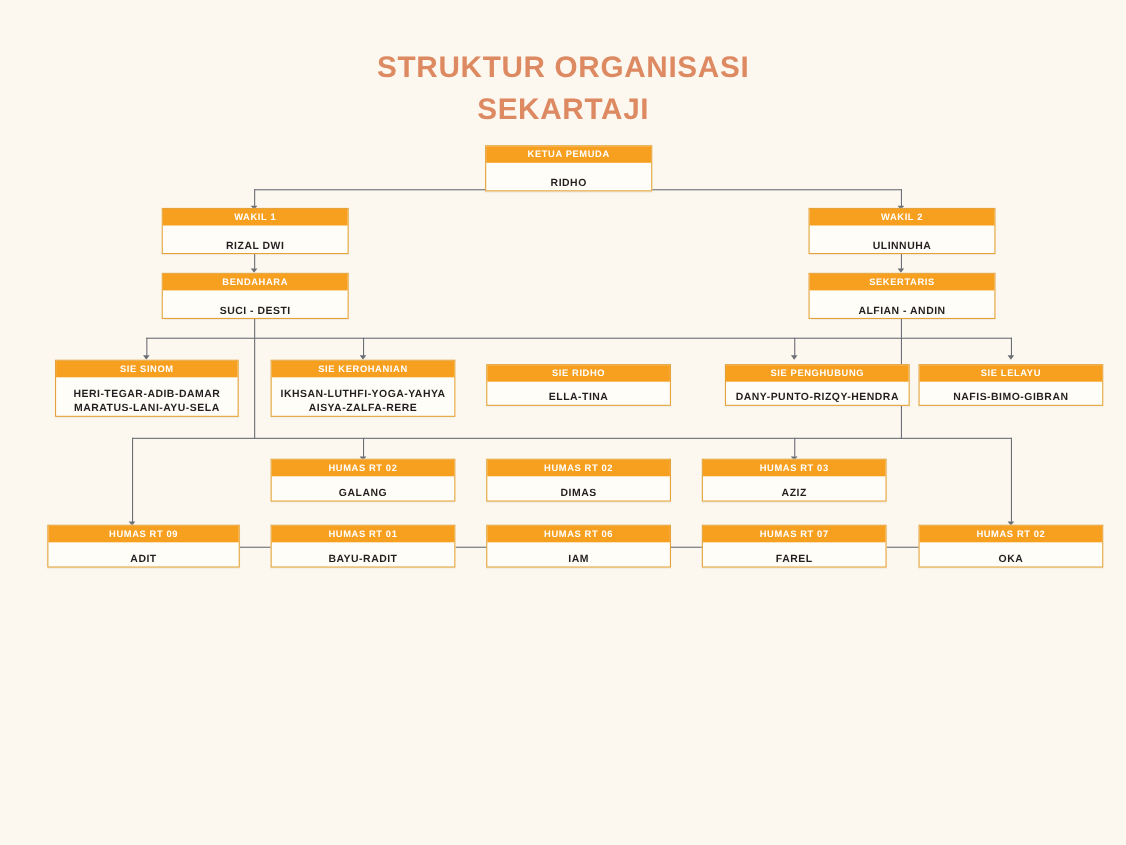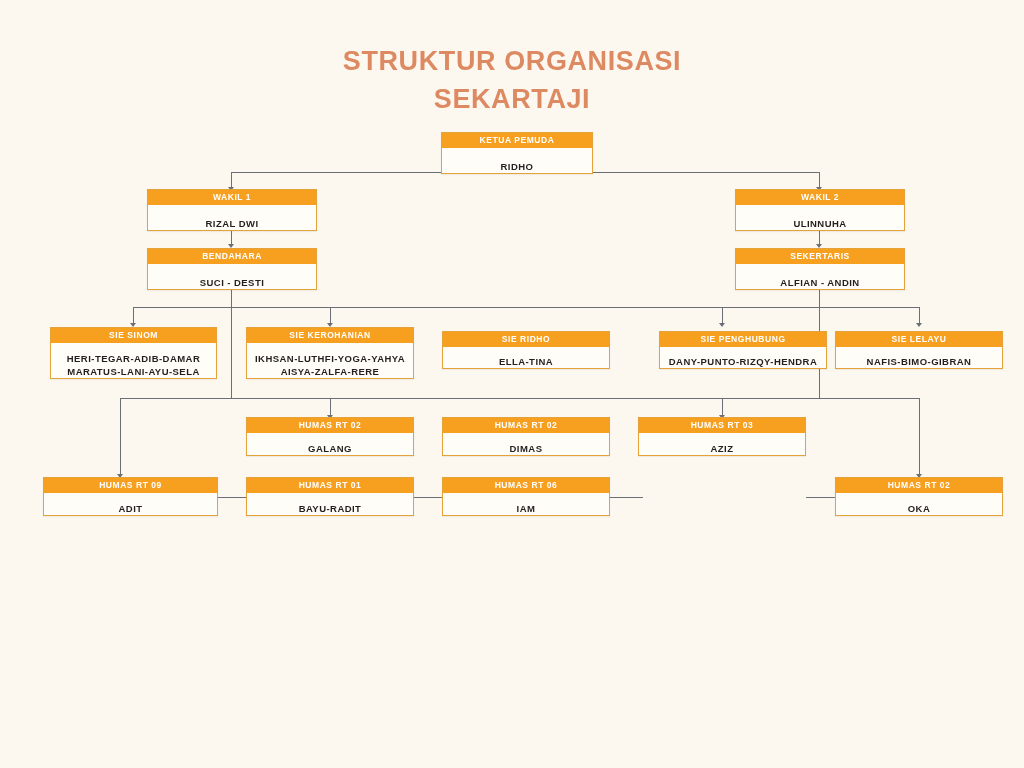--- a/index.html
+++ b/index.html
@@ -236,20 +236,26 @@
       </div>
   </div>
 
   <div class="node" style="left:442px;top:477px;width:168px;height:39px;">
     <div class="hd">HUMAS RT 06</div>
     <div class="bd">
         <span class="ln">IAM</span>
       </div>
   </div>
 
+  <div class="node" style="left:638px;top:477px;width:168px;height:39px;">
+    <div class="hd">HUMAS RT 07</div>
+    <div class="bd">
+        <span class="ln">FAREL</span>
+      </div>
+  </div>
 
   <div class="node" style="left:835px;top:477px;width:168px;height:39px;">
     <div class="hd">HUMAS RT 02</div>
     <div class="bd">
         <span class="ln">OKA</span>
       </div>
   </div>
 
 </div>
 

